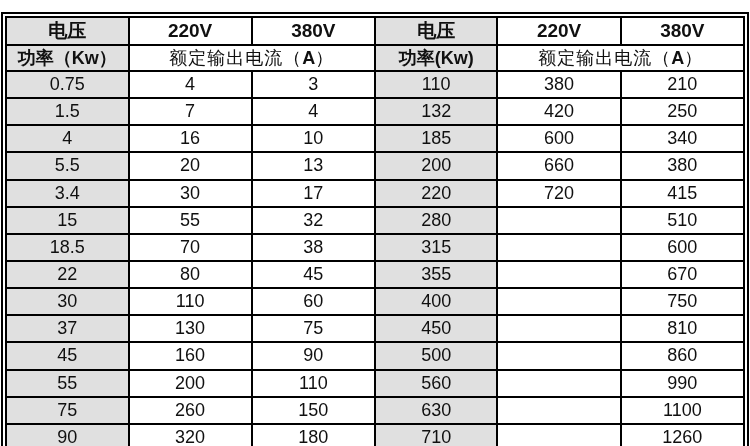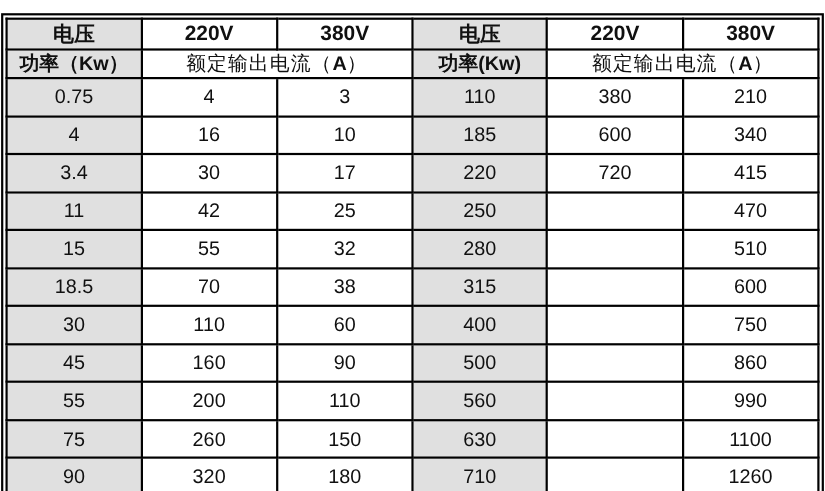--- a/index.html
+++ b/index.html
@@ -72,66 +72,90 @@
     <tbody>
         <tr>
           <td class="shaded">0.75</td>
           <td>4</td>
           <td>3</td>
           <td class="shaded">110</td>
           <td>380</td>
           <td>210</td>
         </tr>
         <tr>
+          <td class="shaded">1.5</td>
+          <td>7</td>
+          <td>4</td>
+          <td class="shaded">132</td>
+          <td>420</td>
+          <td>250</td>
+        </tr>
+        <tr>
           <td class="shaded">4</td>
           <td>16</td>
           <td>10</td>
           <td class="shaded">185</td>
           <td>600</td>
           <td>340</td>
         </tr>
         <tr>
+          <td class="shaded">5.5</td>
+          <td>20</td>
+          <td>13</td>
+          <td class="shaded">200</td>
+          <td>660</td>
+          <td>380</td>
+        </tr>
+        <tr>
           <td class="shaded">3.4</td>
           <td>30</td>
           <td>17</td>
           <td class="shaded">220</td>
           <td>720</td>
           <td>415</td>
-        </tr>
-        <tr>
-          <td class="shaded">11</td>
-          <td>42</td>
-          <td>25</td>
-          <td class="shaded">250</td>
-          <td></td>
-          <td>470</td>
         </tr>
         <tr>
           <td class="shaded">15</td>
           <td>55</td>
           <td>32</td>
           <td class="shaded">280</td>
           <td></td>
           <td>510</td>
         </tr>
         <tr>
           <td class="shaded">18.5</td>
           <td>70</td>
           <td>38</td>
           <td class="shaded">315</td>
           <td></td>
           <td>600</td>
         </tr>
         <tr>
+          <td class="shaded">22</td>
+          <td>80</td>
+          <td>45</td>
+          <td class="shaded">355</td>
+          <td></td>
+          <td>670</td>
+        </tr>
+        <tr>
           <td class="shaded">30</td>
           <td>110</td>
           <td>60</td>
           <td class="shaded">400</td>
           <td></td>
           <td>750</td>
+        </tr>
+        <tr>
+          <td class="shaded">37</td>
+          <td>130</td>
+          <td>75</td>
+          <td class="shaded">450</td>
+          <td></td>
+          <td>810</td>
         </tr>
         <tr>
           <td class="shaded">45</td>
           <td>160</td>
           <td>90</td>
           <td class="shaded">500</td>
           <td></td>
           <td>860</td>
         </tr>
         <tr>

